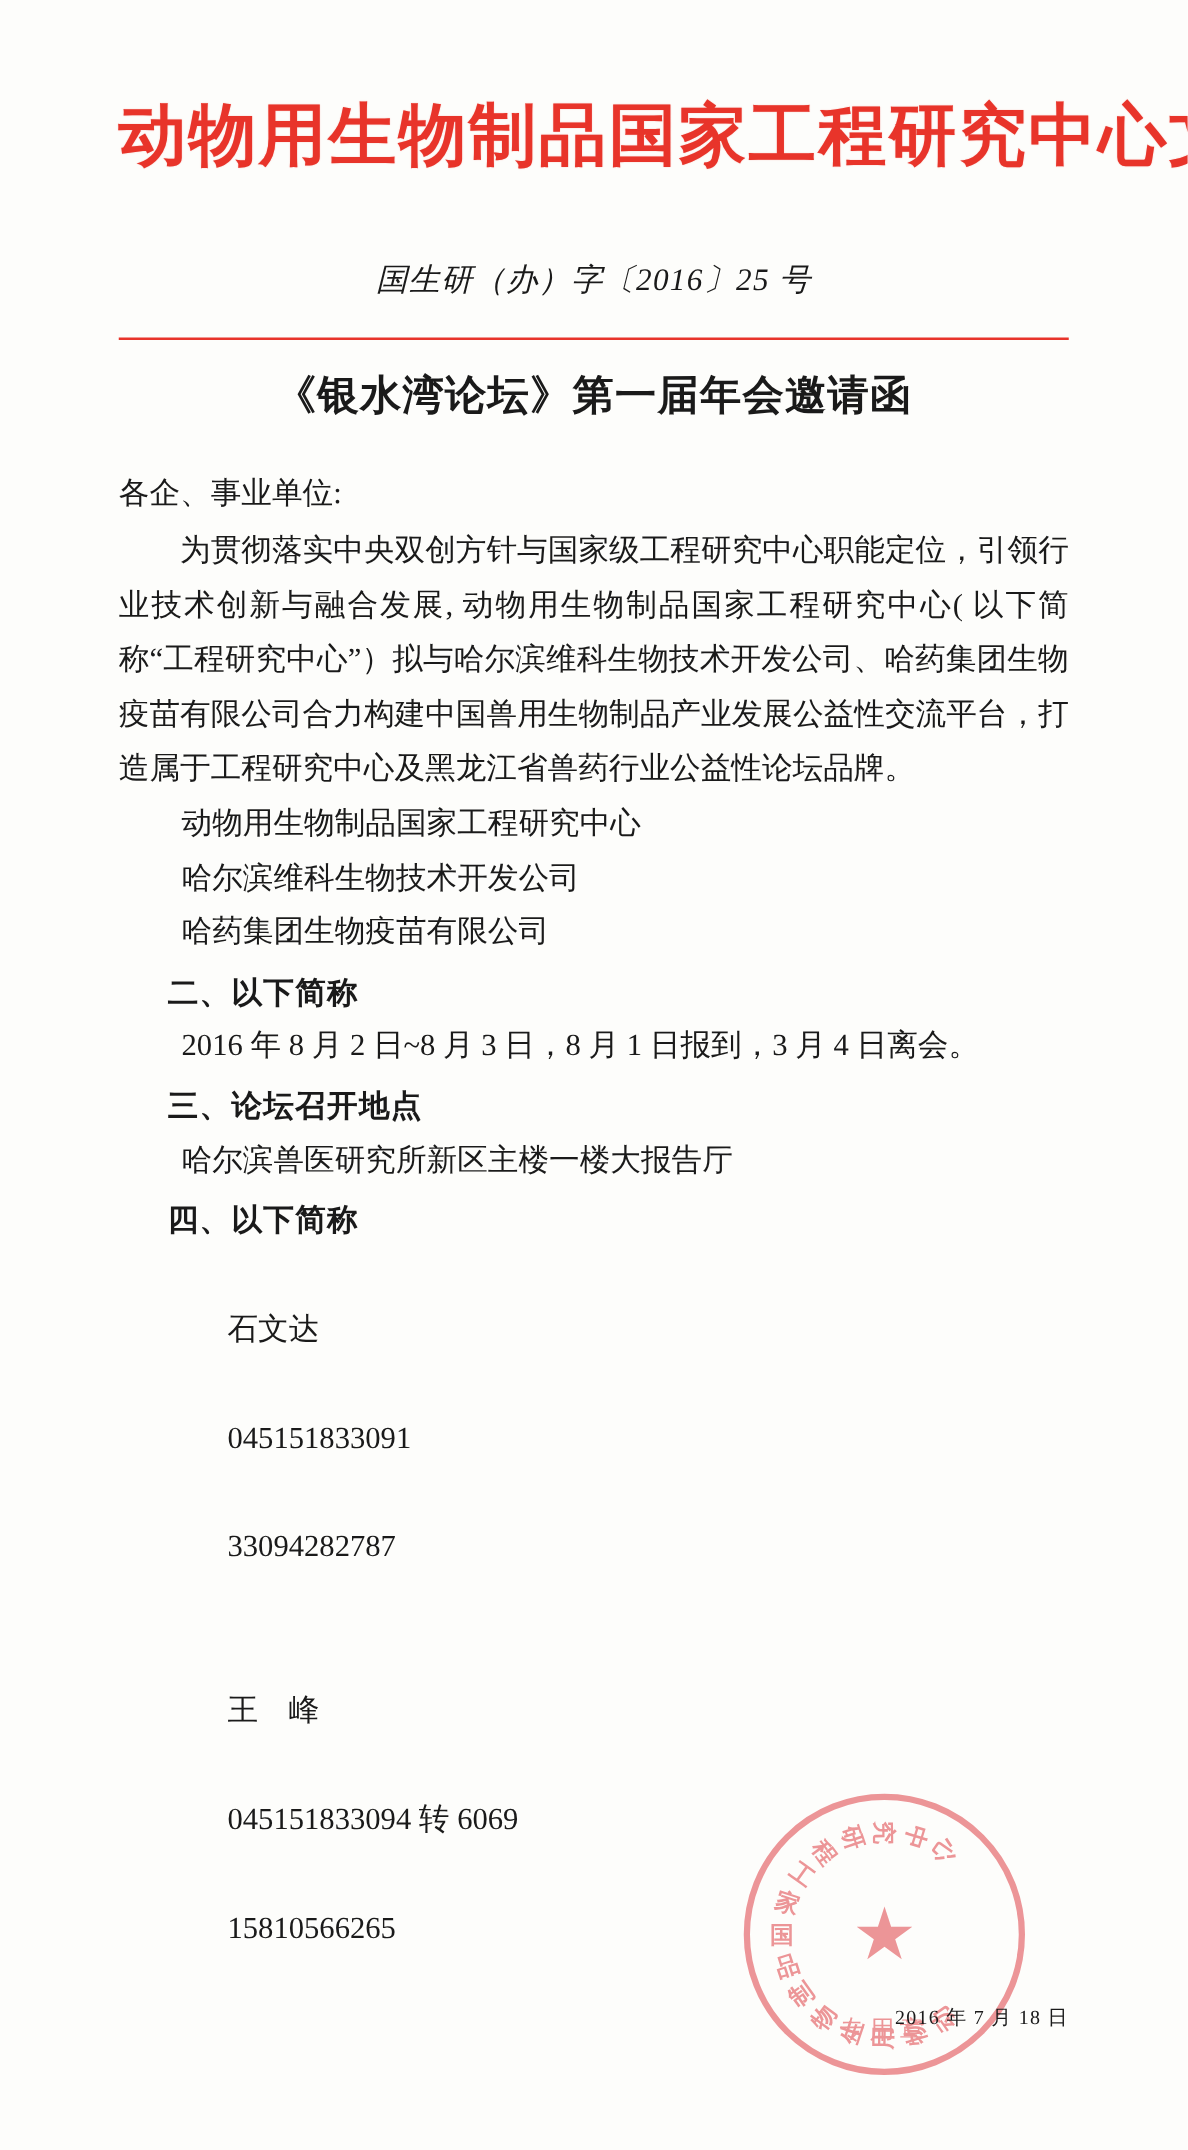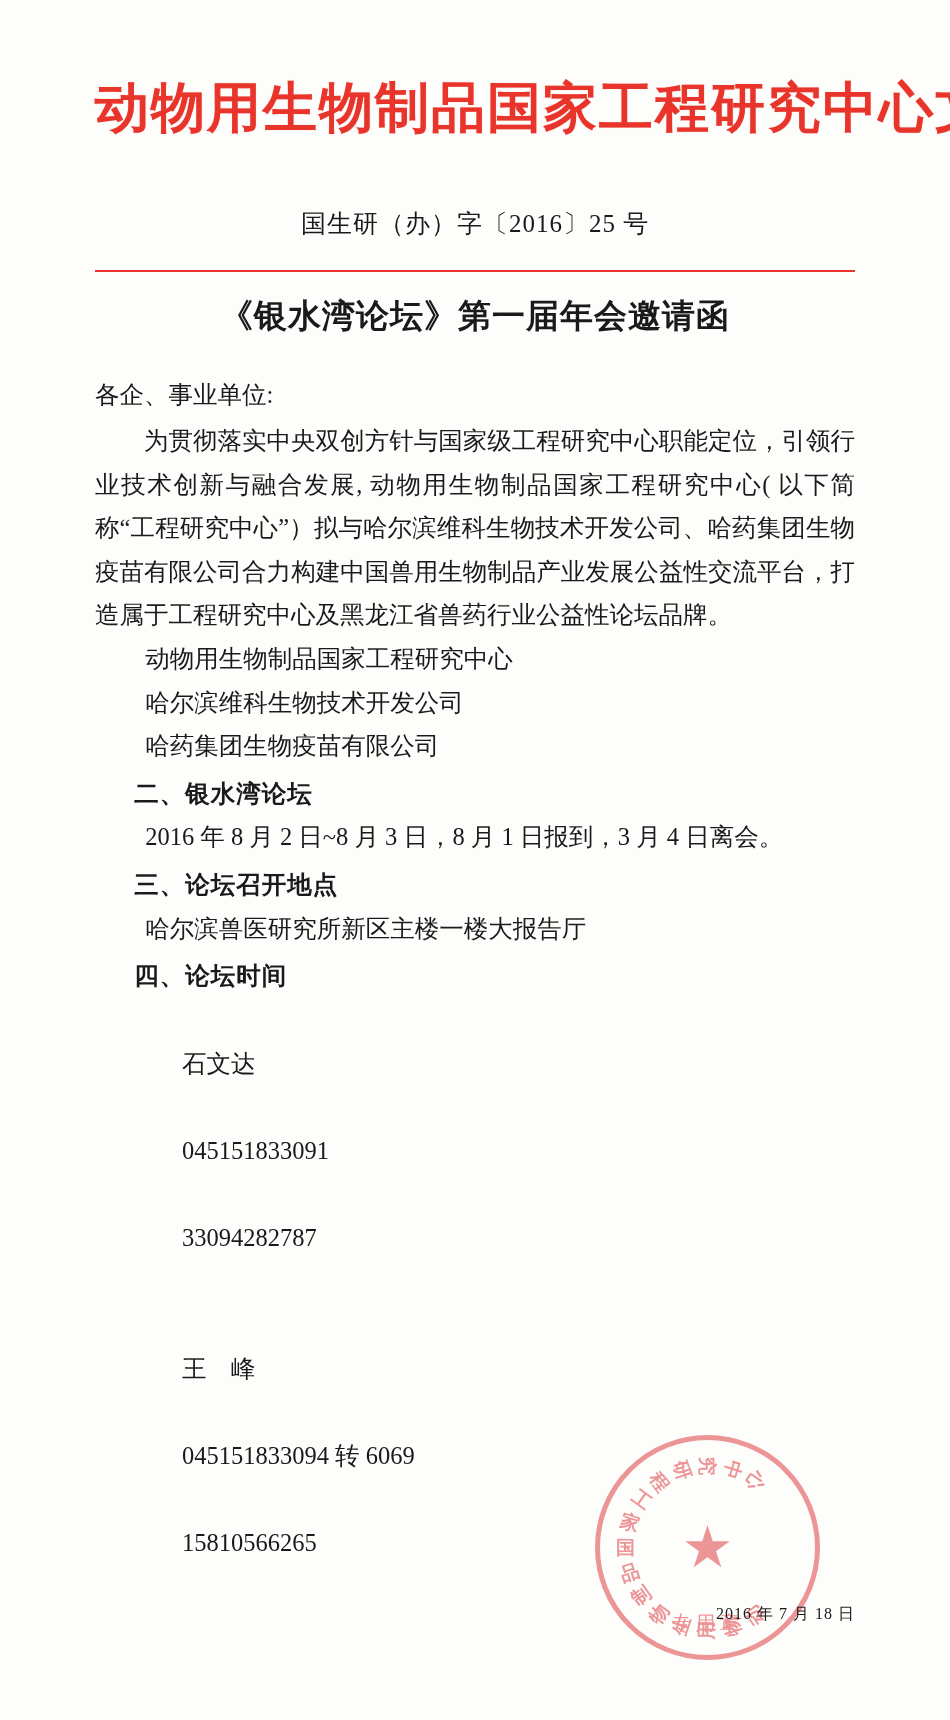--- a/index.html
+++ b/index.html
@@ -34,20 +34,21 @@
     padding-top: 78px;
     white-space: nowrap;
     text-shadow: 0 0 1px rgba(232,52,42,0.4);
   }
   .doc-number {
     text-align: center;
     font-size: 25px;
     margin-top: 70px;
     letter-spacing: 1px;
     color: #1a1a1a;
+    font-style: italic;
   }
   .red-rule {
     margin-top: 30px;
     height: 2px;
     background: #e8342a;
     width: 100%;
   }
   .doc-title {
     text-align: center;
     font-size: 33px;
@@ -161,27 +162,27 @@
   <div class="body-wrap">
 
     <p class="salutation">各企、事业单位:</p>
 
     <p class="para">为贯彻落实中央双创方针与国家级工程研究中心职能定位，引领行业技术创新与融合发展, 动物用生物制品国家工程研究中心( 以下简称“工程研究中心”）拟与哈尔滨维科生物技术开发公司、哈药集团生物疫苗有限公司合力构建中国兽用生物制品产业发展公益性交流平台，打造属于工程研究中心及黑龙江省兽药行业公益性论坛品牌。</p>
 
     <p class="line">动物用生物制品国家工程研究中心</p>
     <p class="line">哈尔滨维科生物技术开发公司</p>
     <p class="line">哈药集团生物疫苗有限公司</p>
 
-    <p class="section-head">二、银水湾论坛</p>
+    <p class="section-head">二、以下简称</p>
     <p class="line">2016 年 8 月 2 日~8 月 3 日，8 月 1 日报到，3 月 4 日离会。</p>
 
     <p class="section-head">三、论坛召开地点</p>
     <p class="line">哈尔滨兽医研究所新区主楼一楼大报告厅</p>
 
-    <p class="section-head">四、论坛时间</p>
+    <p class="section-head">四、以下简称</p>
     <p class="contact-row">
       <span>石文达</span>
       <span style="display:inline-block;width:2.2em"></span>
       <span>045151833091</span>
       <span style="display:inline-block;width:3.2em"></span>
       <span>33094282787</span>
     </p>
     <p class="contact-row">
       <span>王　峰</span>
       <span style="display:inline-block;width:1.0em"></span>

